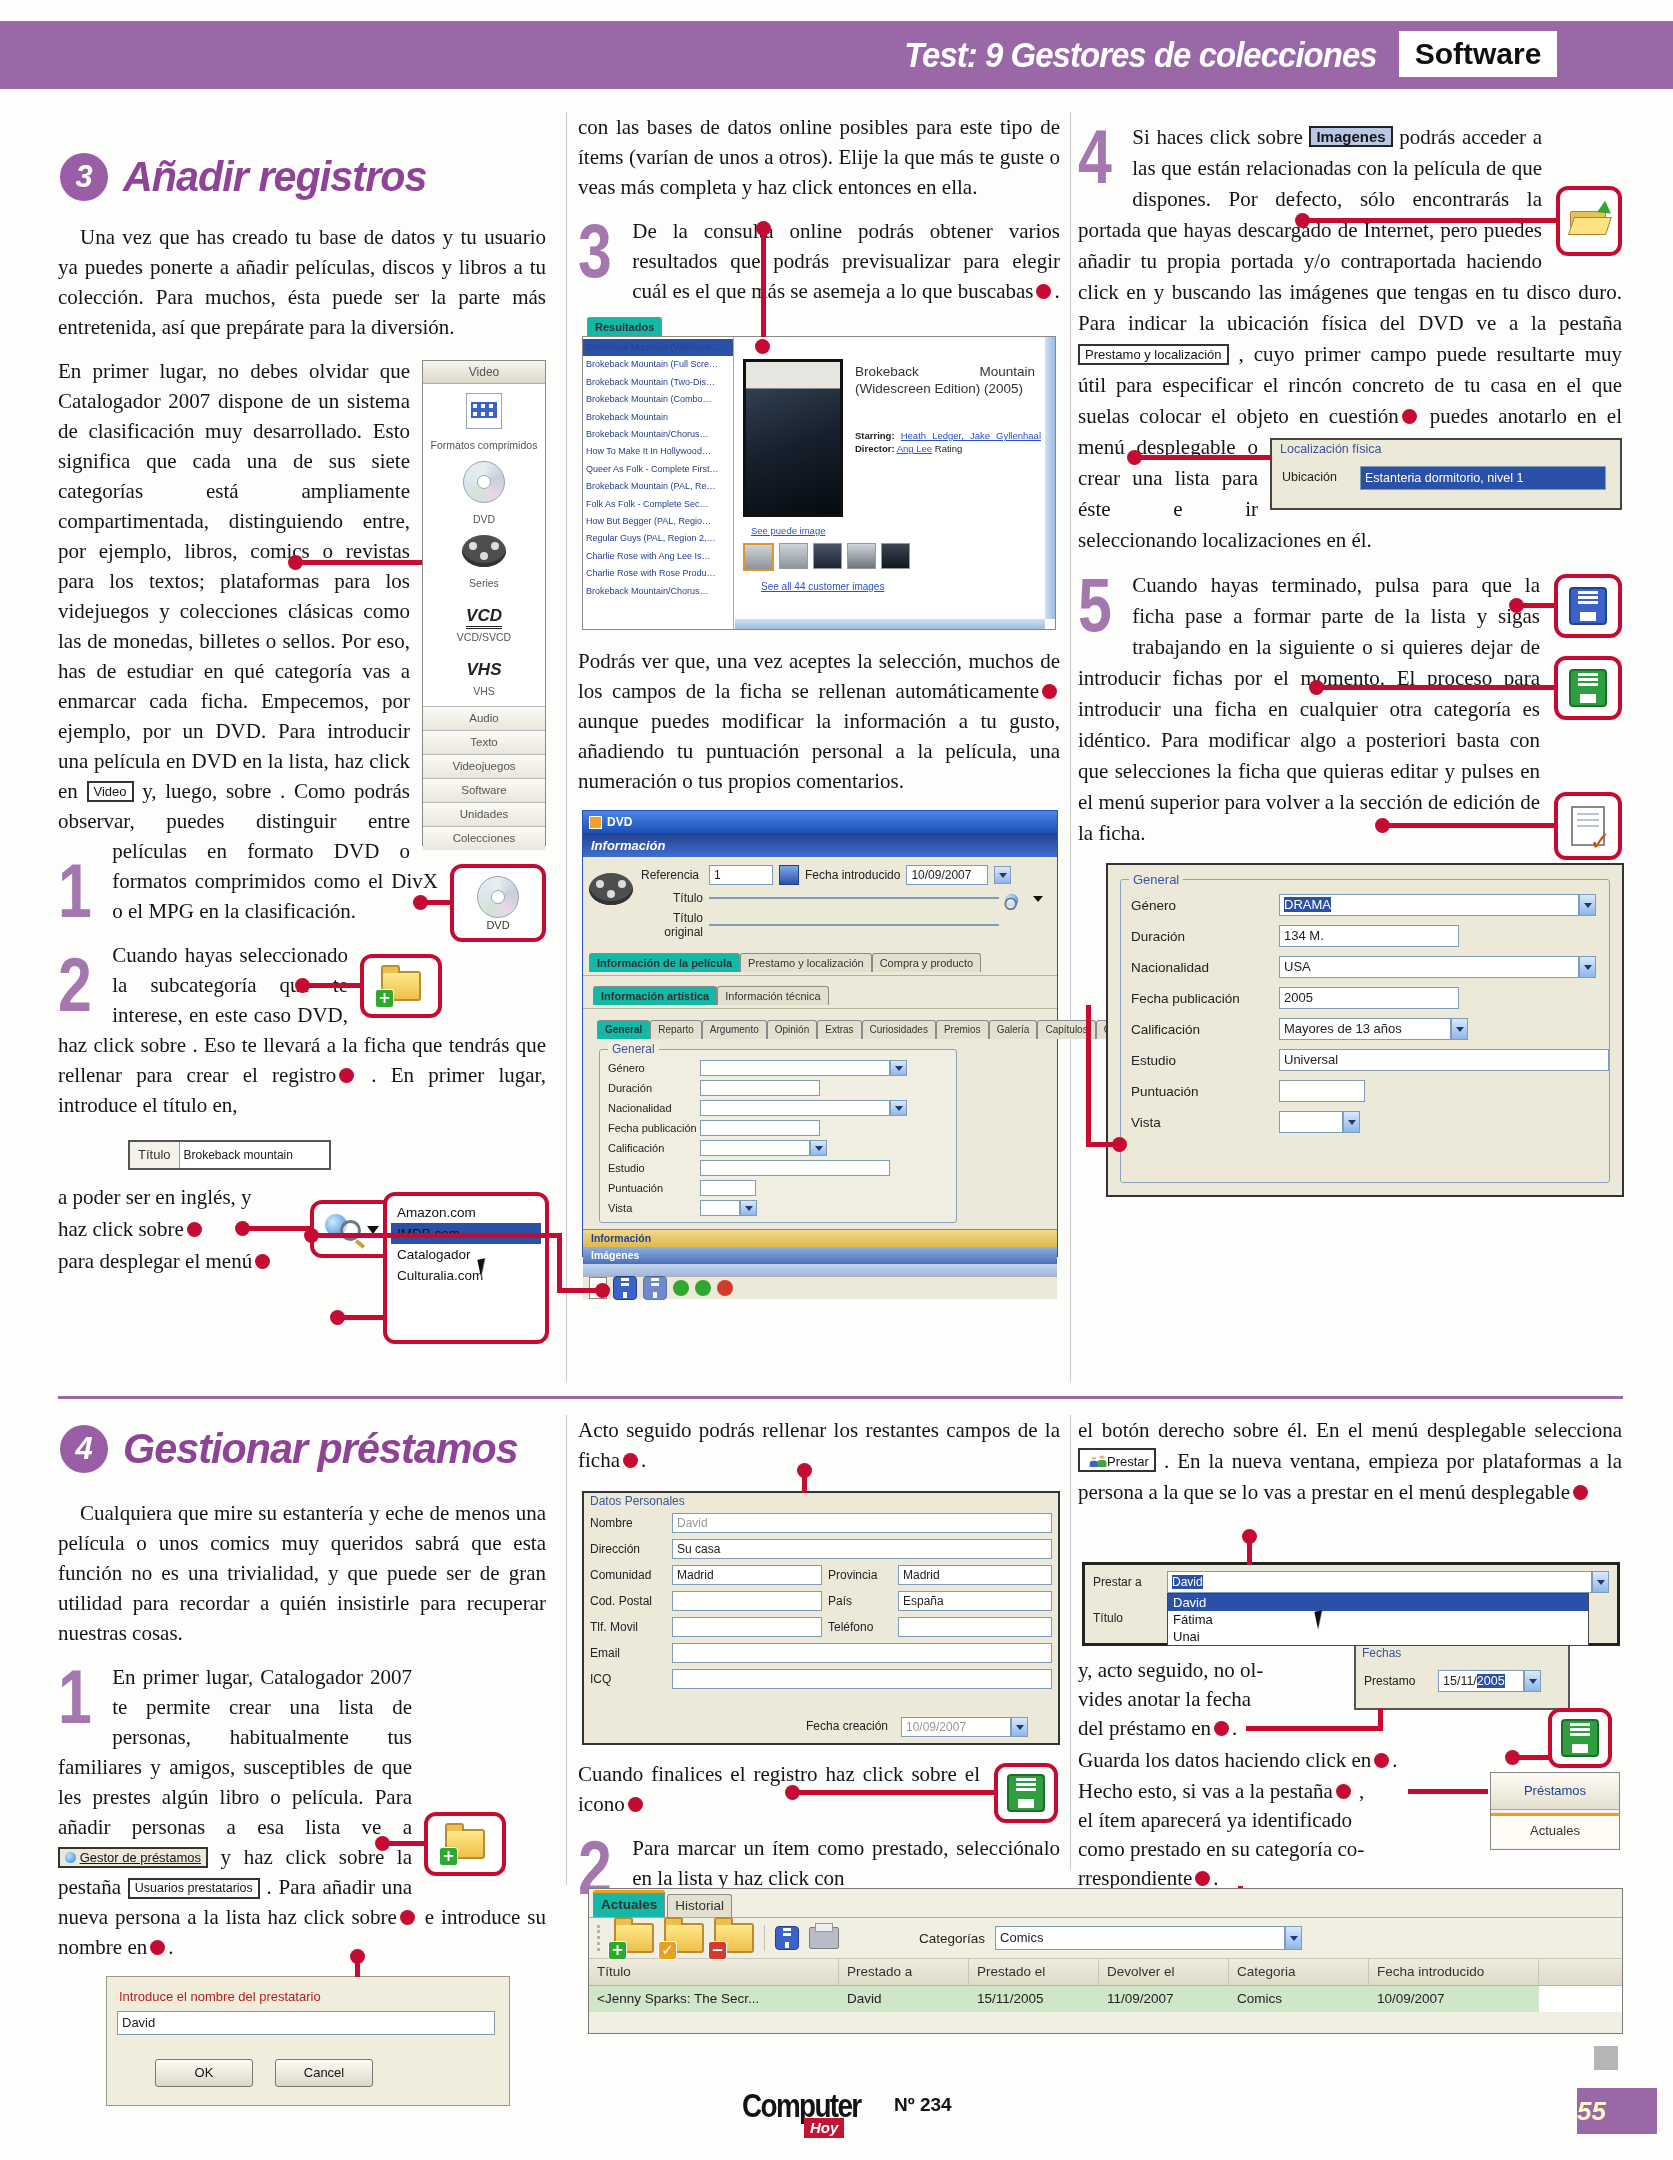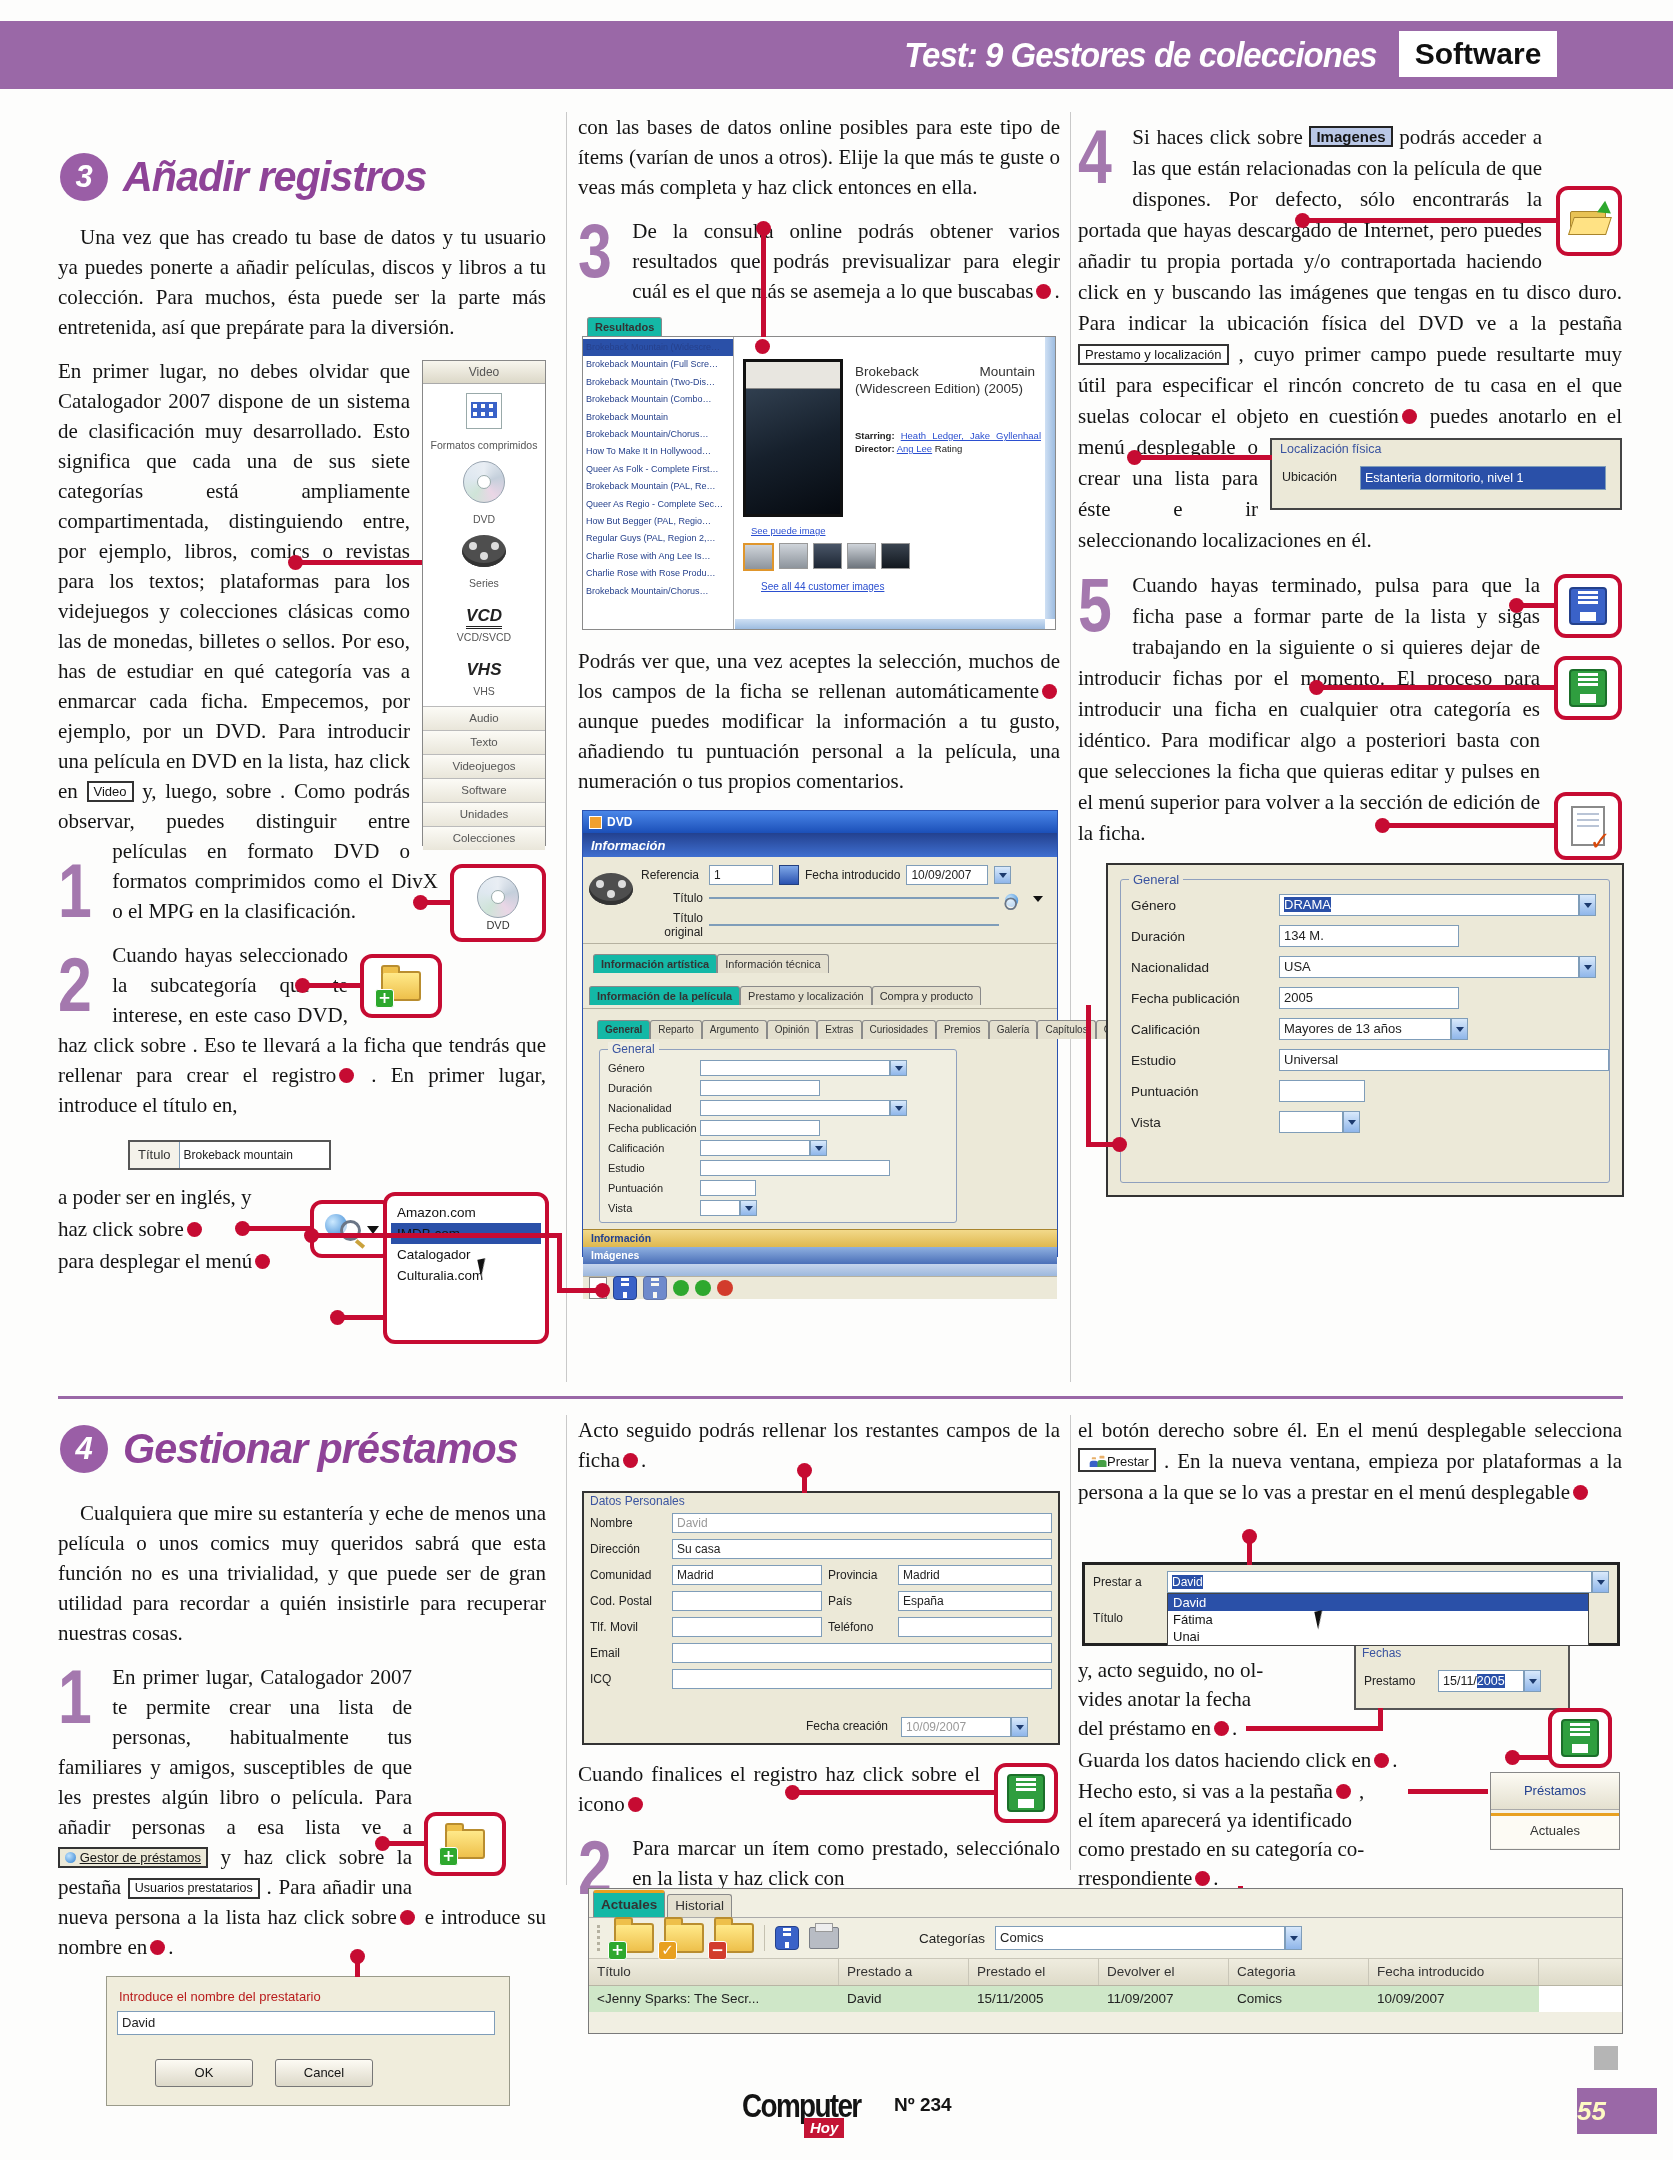--- a/index.html
+++ b/index.html
@@ -259,21 +259,21 @@
     <div style="position:absolute;left:0;top:0;bottom:0;width:150px;border-right:1px solid #aaa;overflow:hidden;padding-top:2px">
       <div class="minilist sel">Brokeback Mountain (Widescre…</div>
       <div class="minilist">Brokeback Mountain (Full Scre…</div>
       <div class="minilist">Brokeback Mountain (Two-Dis…</div>
       <div class="minilist">Brokeback Mountain (Combo…</div>
       <div class="minilist">Brokeback Mountain</div>
       <div class="minilist">Brokeback Mountain/Chorus…</div>
       <div class="minilist">How To Make It In Hollywood…</div>
       <div class="minilist">Queer As Folk - Complete First…</div>
       <div class="minilist">Brokeback Mountain (PAL, Re…</div>
-      <div class="minilist">Queer As Regio - Complete Sec…</div>
+      <div class="minilist">Folk As Folk - Complete Sec…</div>
       <div class="minilist">How But Begger (PAL, Regio…</div>
       <div class="minilist">Regular Guys (PAL, Region 2,…</div>
       <div class="minilist">Charlie Rose with Ang Lee Is…</div>
       <div class="minilist">Charlie Rose with Rose Produ…</div>
       <div class="minilist">Brokeback Mountain/Chorus…</div>
     </div>
     <div style="position:absolute;left:160px;top:22px;width:100px;height:158px;background:linear-gradient(160deg,#3a4a5c 0%,#16202c 55%,#060a10 100%);border:3px solid #111;box-sizing:border-box">
       <div style="height:26px;background:#e8e6e0;border-bottom:1px solid #888"></div>
     </div>
     <div style="position:absolute;left:272px;top:26px;width:180px;font:13.5px/17px 'Liberation Sans',sans-serif;color:#333">Brokeback Mountain (Widescreen Edition) (2005)</div>
@@ -327,25 +327,25 @@
               <span class="lens"></span>
             </span>
           <span style="width:0;height:0;border:5px solid transparent;border-top:6px solid #111;margin-top:6px"></span>
         </div>
         <div class="frow">
           <span class="xlabel" style="width:62px;text-align:right">Título original</span>
           <span class="xinput" style="width:290px"></span>
         </div>
       </div>
     </div>
+    <div style="padding:2px 6px 0 6px">
+      <span class="xtab on">Información de la película</span><span class="xtab">Prestamo y localización</span><span class="xtab">Compra y producto</span>
+    </div>
     <div style="padding:2px 6px 0 10px;border-top:1px solid #b5b1a0">
       <span class="xtab on">Información artística</span><span class="xtab">Información técnica</span>
-    </div>
-    <div style="padding:2px 6px 0 6px">
-      <span class="xtab on">Información de la película</span><span class="xtab">Prestamo y localización</span><span class="xtab">Compra y producto</span>
     </div>
     <div style="padding:2px 6px 0 14px;border-top:1px solid #b5b1a0;white-space:nowrap">
       <span class="xtab on" style="font-size:10px">General</span><span class="xtab" style="font-size:10px">Reparto</span><span class="xtab" style="font-size:10px">Argumento</span><span class="xtab" style="font-size:10px">Opinión</span><span class="xtab" style="font-size:10px">Extras</span><span class="xtab" style="font-size:10px">Curiosidades</span><span class="xtab" style="font-size:10px">Premios</span><span class="xtab" style="font-size:10px">Galería</span><span class="xtab" style="font-size:10px">Capítulos</span><span class="xtab" style="font-size:10px">Otros</span>
     </div>
     <div class="gbox" style="margin:8px 100px 6px 16px;height:172px;background:#f0eee1">
       <span class="glegend" style="background:#f0eee1">General</span>
       <div style="padding:10px 8px 0 8px;display:grid;grid-template-columns:92px 1fr;row-gap:4px;align-items:center">
         <span class="xlabel" style="font-size:11px">Género</span>
           <span style="display:flex">
             <span class="xinput" style="width:190px;height:16px"></span>

